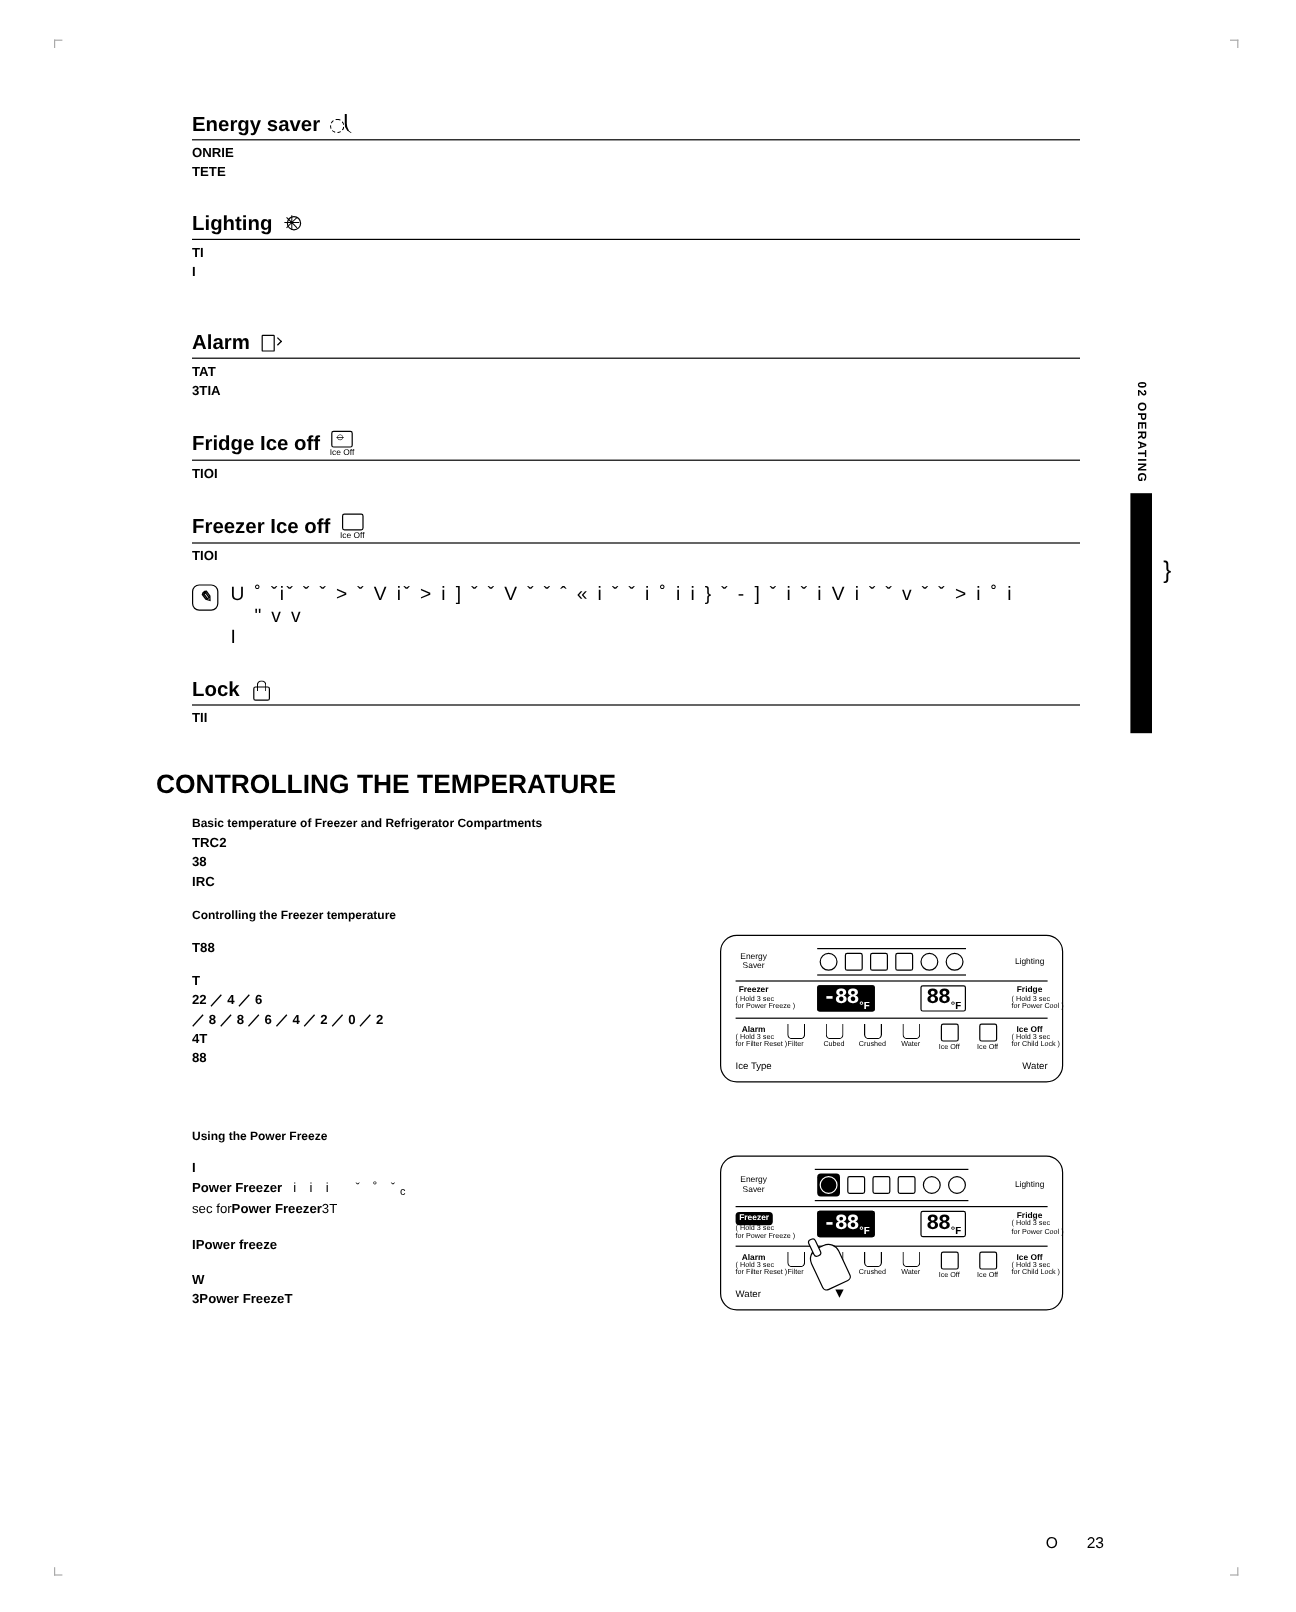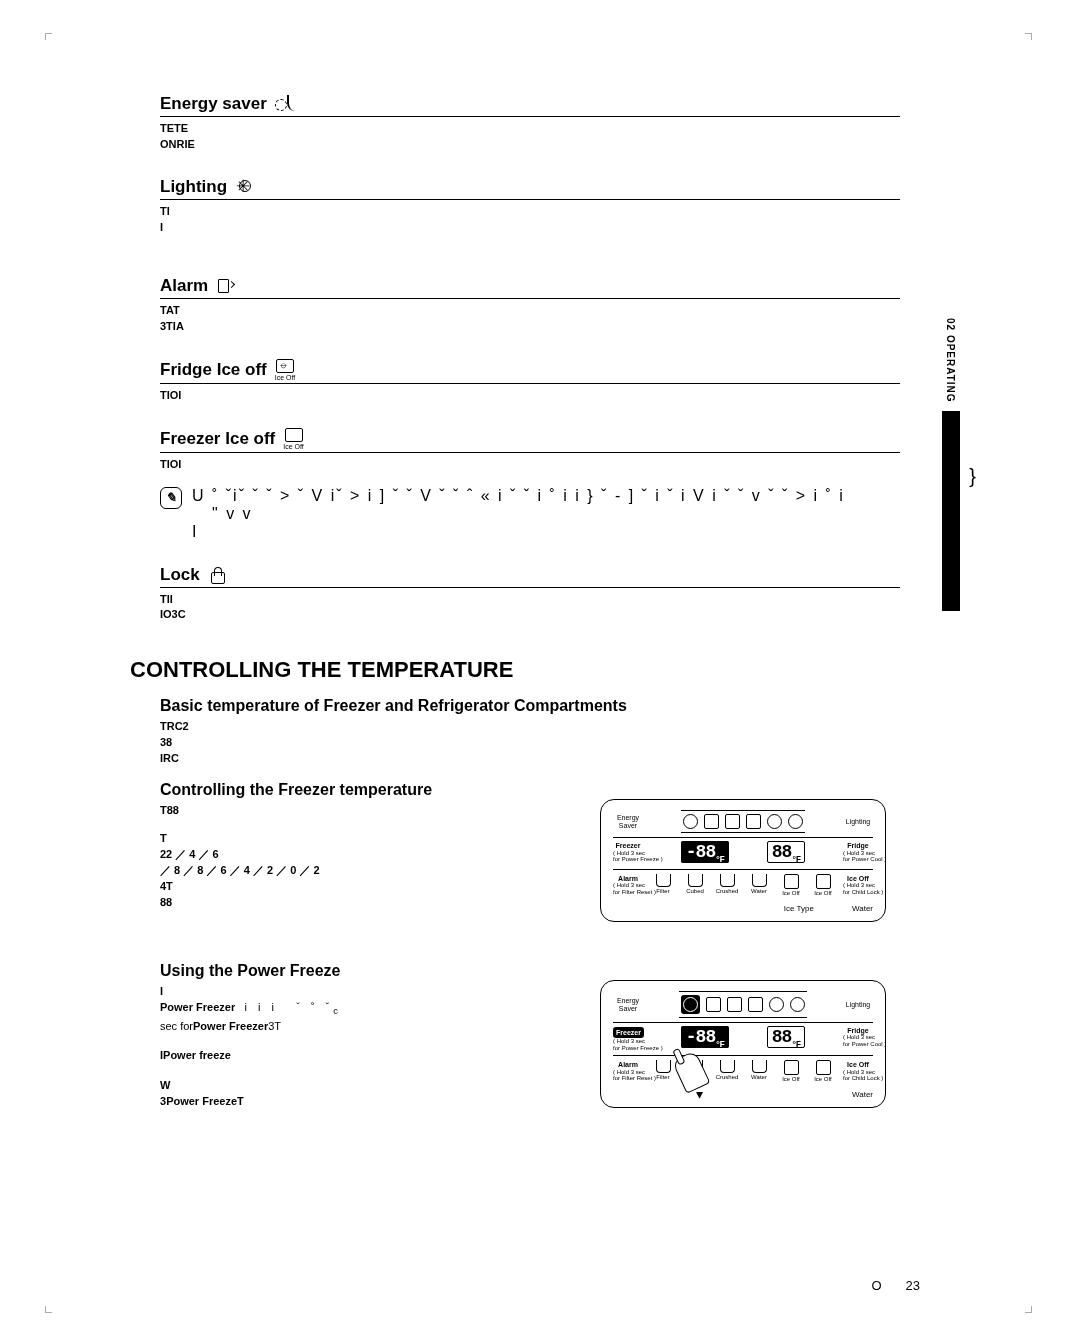--- a/index.html
+++ b/index.html
@@ -7,48 +7,48 @@
     width:1080px;height:1343px;position:relative}
   .page{position:relative;width:1080px;height:1343px;padding:70px 50px 40px 50px;
     box-sizing:border-box}
   .col{margin-left:110px;width:740px}
   .hbar{border-bottom:1px solid #000;padding-bottom:2px;margin-top:24px;display:flex;
     align-items:center;gap:8px}
   .hbar .title{font-weight:bold;font-size:17px}
   .body{font-size:11px;font-weight:bold;line-height:1.45;margin-top:4px}
   .body.loose{font-weight:normal}
   .h1{font-weight:bold;font-size:22px;margin-top:34px;margin-left:80px}
-  .h2{font-weight:bold;font-size:16px;margin-top:14px}
+  .h2{font-weight:bold;font-size:10px;margin-top:14px}
   .sidetab{position:absolute;right:120px;top:310px;display:flex;flex-direction:column;
     align-items:center}
   .sidetab .lbl{writing-mode:vertical-rl;font-size:10px;font-weight:bold;letter-spacing:1px;
     padding:8px 4px}
   .sidetab .blk{width:18px;height:200px;background:#000}
   .brace{position:absolute;right:104px;top:465px;font-size:20px}
   .note{display:flex;gap:10px;margin-top:14px;margin-left:0}
   .note .nicon{border:1.5px solid #000;border-radius:6px;width:20px;height:20px;
     display:inline-flex;align-items:center;justify-content:center;font-size:13px;
     font-style:italic;font-weight:bold;flex:0 0 auto}
   .note .ntxt{font-size:16px;letter-spacing:2px}
-  .row2{display:flex;gap:40px;align-items:flex-start;}
+  .row2{display:flex;gap:40px;align-items:flex-start;margin-top:10px}
   .row2 .txt{flex:0 0 400px}
   .panel{border:1.5px solid #000;border-radius:14px;padding:10px 12px 8px 12px;
     width:260px;font-size:7px}
   .panel .top{display:flex;align-items:center;gap:2px;justify-content:space-between}
   .panel .lab{font-size:7px;text-align:center;line-height:1.05;width:30px}
   .panel .iconrow{display:flex;gap:6px;align-items:center;border-top:1px solid #000;
     border-bottom:1px solid #000;padding:3px 2px}
   .panel .seg{font-family:"Courier New",monospace;font-weight:bold;font-size:18px;
     border:1px solid #000;border-radius:2px;padding:0 4px;letter-spacing:-1px}
   .panel .seg.hi{background:#000;color:#fff}
   .panel .mid{display:flex;align-items:flex-start;justify-content:space-between;margin:4px 0}
   .panel .hr{height:1px;background:#000;margin:4px 0}
   .panel .bot{display:flex;align-items:center;gap:6px}
   .panel .tiny{font-size:6px;line-height:1.05;text-align:center;width:26px}
-  .panel .dispbtns{display:flex;gap:38px;justify-content:flex-end;font-size:8px;
+  .panel .dispbtns{display:flex;gap:28px;justify-content:space-between;font-size:8px;
     margin-top:8px}
   .panel .ic{width:13px;height:13px;display:inline-block;border:1px solid #000;
     border-radius:2px;position:relative}
   .panel .ic.c{border-radius:50%}
   .panel .ic.cup{border-radius:0 0 4px 4px;border-top:none;height:12px}
   .panel.dark .hi2{background:#000;border-radius:3px;display:inline-flex;
     align-items:center;padding:2px;gap:3px}
   .panel.dark .hi2 .ic{border-color:#fff}
   .hand{position:absolute;left:78px;top:74px;width:24px;height:34px;
     border:1px solid #000;border-radius:10px 10px 4px 4px;transform:rotate(-25deg);
@@ -101,22 +101,22 @@
   </div>
   <span class="brace">}</span>
 
   <div class="col">
 
     <div class="hbar">
       <span class="title">Energy saver</span>
       <span class="sicon energy"></span>
     </div>
     <div class="body">
+      <div>ONRIE</div>
       <div>TETE</div>
-      <div>ONRIE</div>
     </div>
 
     <div class="hbar">
       <span class="title">Lighting</span>
       <span class="sicon light"></span>
     </div>
     <div class="body">
       <div>TI</div>
       <div>I</div>
     </div>
@@ -160,21 +160,20 @@
         <div>I</div>
       </div>
     </div>
 
     <div class="hbar">
       <span class="title">Lock</span>
       <span class="sicon lock"></span>
     </div>
     <div class="body">
       <div>TII</div>
-      <div>IO3C</div>
     </div>
   </div>
 
   <div class="h1">CONTROLLING THE TEMPERATURE</div>
 
   <div class="col">
     <div class="h2">Basic temperature of Freezer and Refrigerator Compartments</div>
     <div class="body">
       <div>TRC2</div>
       <div>38</div>

